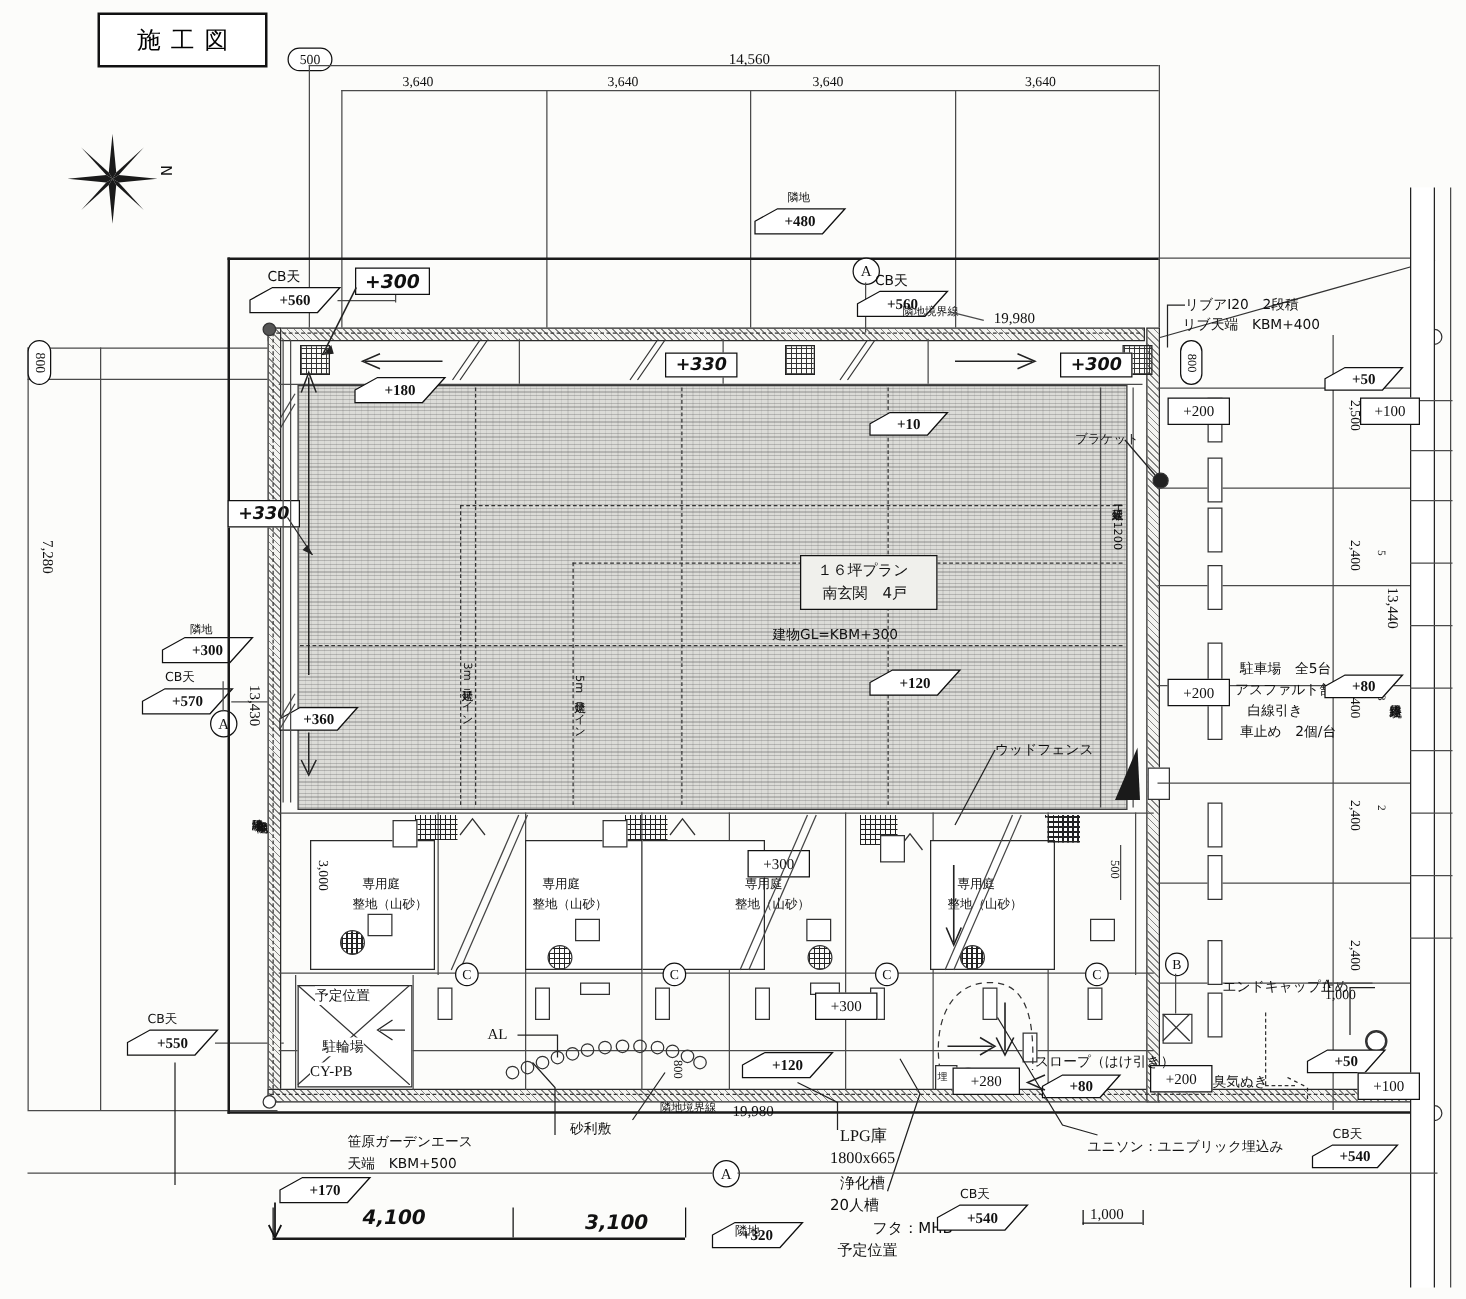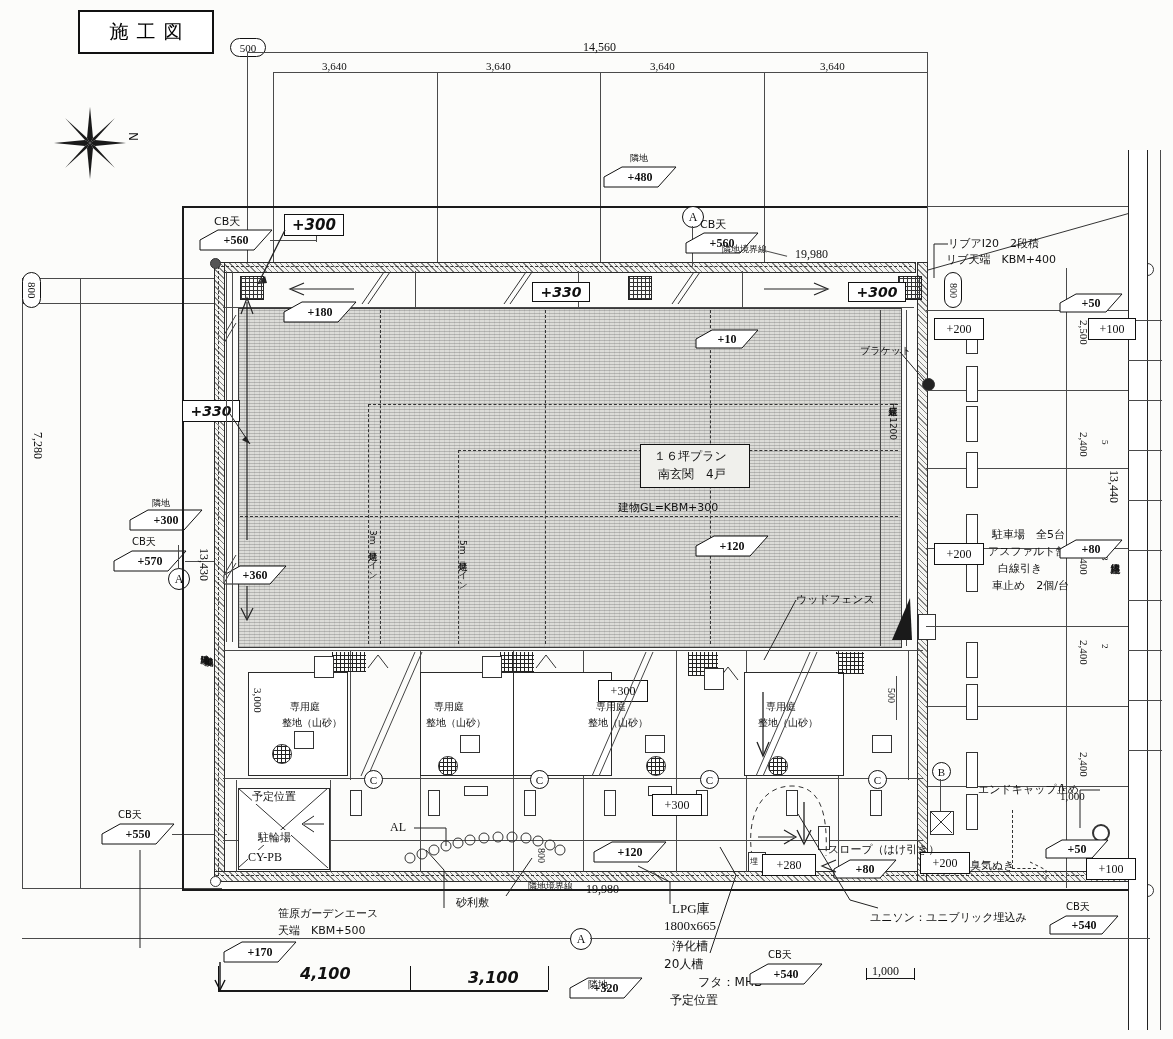--- a/index.html
+++ b/index.html
@@ -693,21 +693,21 @@
   </svg>
 
   <div class="ln h2" style="left:218px;top:990px;width:330px;"></div>
   <div class="dimtick" style="left:218px;top:966px;height:24px;"></div>
   <div class="dimtick" style="left:410px;top:966px;height:24px;"></div>
   <div class="dimtick" style="left:548px;top:966px;height:24px;"></div>
   <svg style="position:absolute;left:212px;top:960px;" width="16" height="32">
     <line x1="8" y1="2" x2="8" y2="28" stroke="#111" stroke-width="1.4"></line>
     <polyline points="3,20 8,30 13,20" fill="none" stroke="#111" stroke-width="1.4"></polyline>
   </svg>
-  <div class="txt hand s16" style="left:300px;top:964px;">4,100</div>
+  <div class="txt hand s16" style="left:290px;top:964px;">4,100</div>
   <div class="txt hand s16" style="left:468px;top:968px;">3,100</div>
 
   <div class="ln h" style="left:866px;top:978px;width:48px;"></div>
   <div class="dimtick" style="left:866px;top:968px;height:12px;"></div>
   <div class="dimtick" style="left:914px;top:968px;height:12px;"></div>
   <div class="txt s12" style="left:872px;top:964px;">1,000</div>
 
   <div class="txt jp s9 vert" style="left:198px;top:648px;">隣地境界線</div>
 
 </div>

